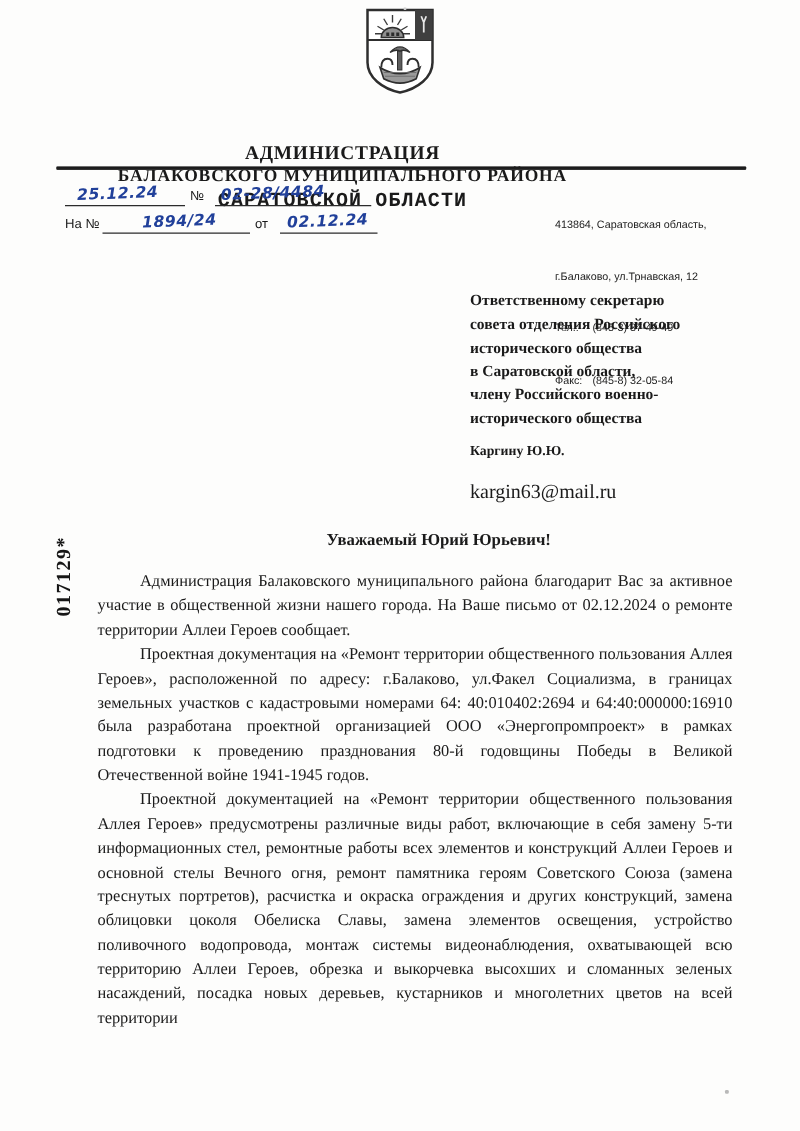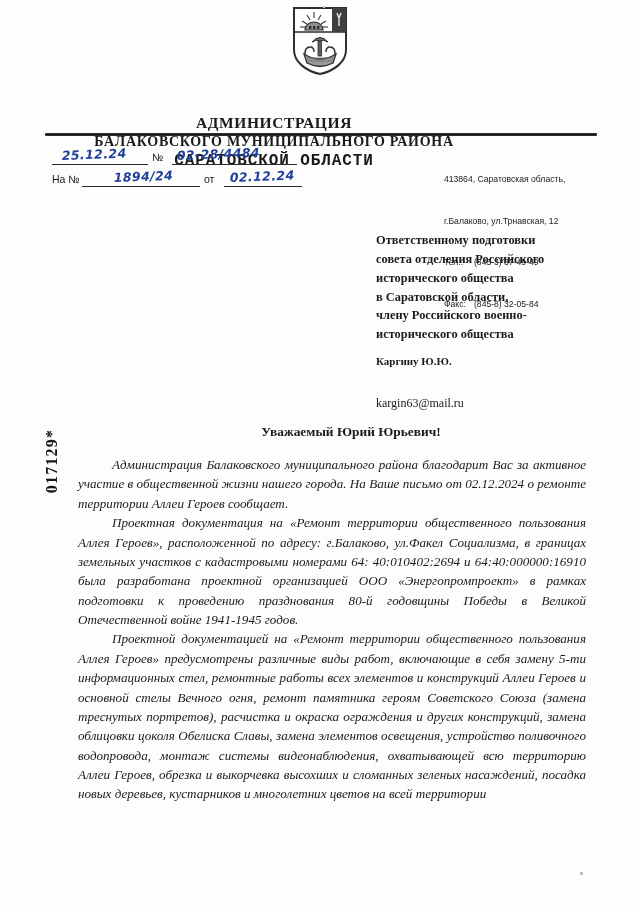--- a/index.html
+++ b/index.html
@@ -154,23 +154,23 @@
     font-weight: bold;
     line-height: 1.52;
   }
   .addressee .name {
     display: block;
     margin-top: 9px;
     font-size: 11px;
   }
   .addressee .email {
     display: block;
-    margin-top: 24px;
+    margin-top: 12px;
     font-weight: normal;
-    font-size: 12px;
+    font-size: 16px;
   }
 
   
   .vert-no {
     position: absolute;
     left: -3px;
     top: 452px;
     width: 110px;
     text-align: center;
     transform: rotate(-90deg);
@@ -200,21 +200,20 @@
     left: 78px;
     width: 508px;
     font-size: 13.1px;
     line-height: 1.48;
     text-align: justify;
     text-justify: inter-word;
   }
   .body-text p {
     margin: 0;
     text-indent: 34px;
-    font-style: italic;
   }
 
   .speck {
     position: absolute;
     left: 580px;
     top: 872px;
     width: 3px;
     height: 3px;
     background: #b9b9b9;
     border-radius: 1px;
@@ -296,21 +295,21 @@
   </div>
 
   <div class="postal">
     <span class="pl">413864, Саратовская область,</span>
     <span class="pl">г.Балаково, ул.Трнавская, 12</span>
     <span class="pl"><span class="lbl">Тел.:</span><span>(845-3) 37-49-49</span></span>
     <span class="pl"><span class="lbl">Факс:</span><span>(845-8) 32-05-84</span></span>
   </div>
 
   <div class="addressee">
-    <span>Ответственному подготовки</span><br>
+    <span>Ответственному секретарю</span><br>
     <span>совета отделения Российского</span><br>
     <span>исторического общества</span><br>
     <span>в Саратовской области,</span><br>
     <span>члену Российского военно-</span><br>
     <span>исторического общества</span>
     <span class="name">Каргину Ю.Ю.</span>
     <span class="email">kargin63@mail.ru</span>
   </div>
 
   <div class="vert-no">017129*</div>

